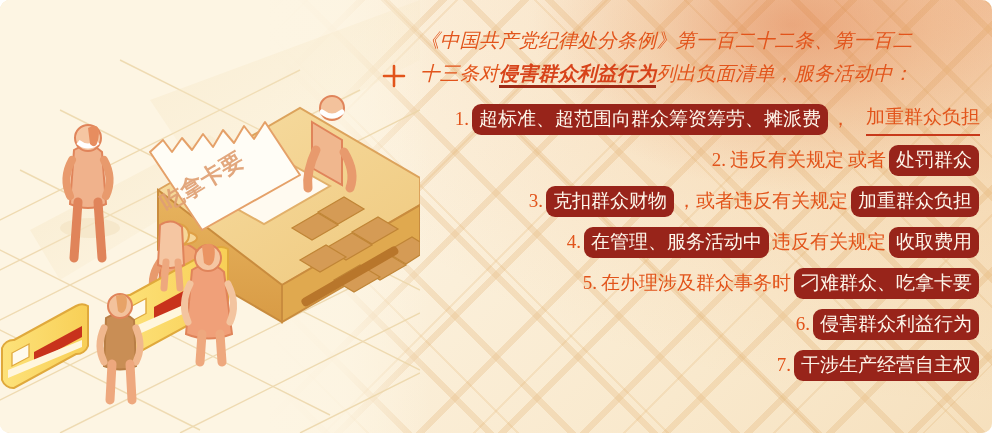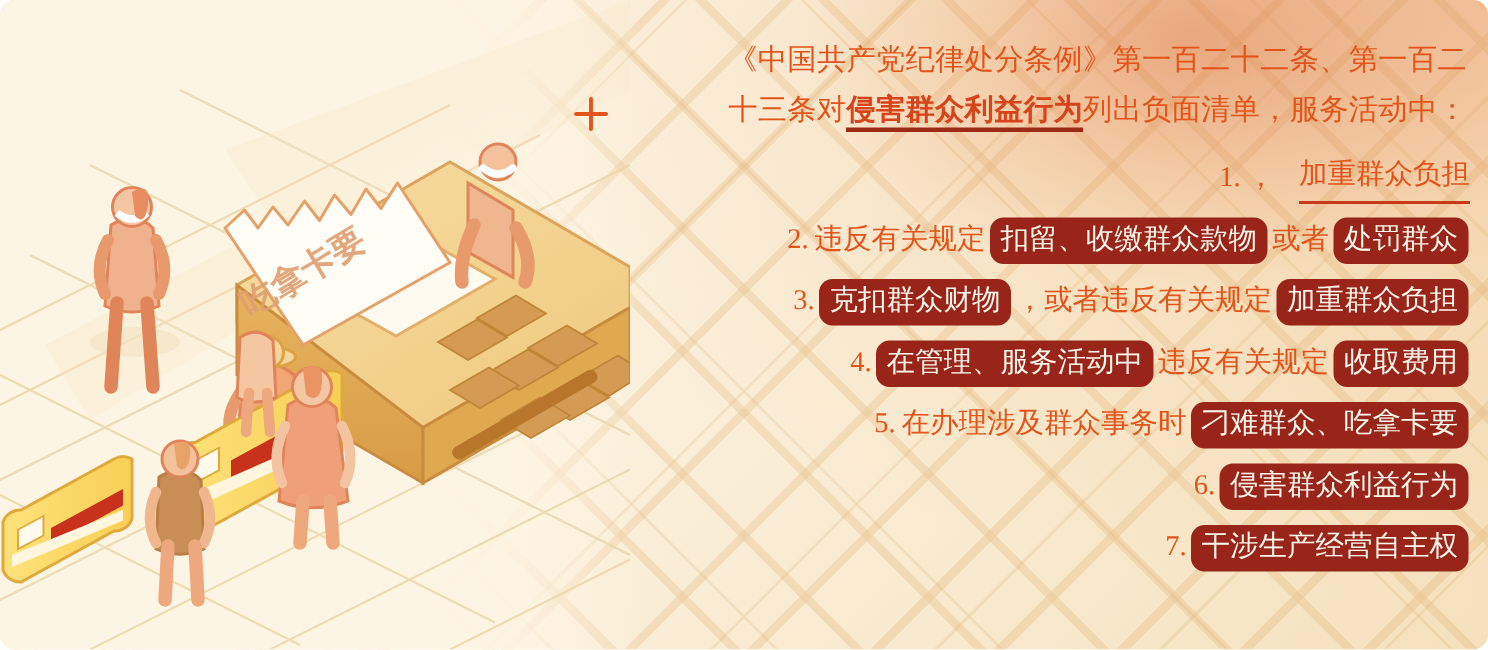--- a/index.html
+++ b/index.html
@@ -66,26 +66,26 @@
   .content {
     position: absolute;
     left: 410px; top: 0;
     width: 582px;
     height: 433px;
     padding: 24px 10px 10px 10px;
     box-sizing: border-box;
     color: #e2541b;
   }
   .heading {
-    text-align: right;
     font-size: 19.5px;
     line-height: 33px;
     color: #e2541b;
     letter-spacing: 0.2px;
     padding-right: 4px;
+    font-style: italic;
   }
   .heading .em {
     font-weight: bold;
     color: #d7431a;
     border-bottom: 3px solid #9d2a16;
     padding-bottom: 1px;
   }
 
   .list {
     margin-top: 10px;
@@ -288,27 +288,27 @@
   <div class="content">
 
     <div class="heading">
       <div>《中国共产党纪律处分条例》第一百二十二条、第一百二</div>
       <div><span>十三条对</span><span class="em">侵害群众利益行为</span><span>列出负面清单，服务活动中：</span></div>
     </div>
 
     <div class="list" id="list">
         <div class="list-item">
           <span class="idx">1.</span>
+          <span class="seg hl">超标准、超范围向群众筹资筹劳、摊派费</span>
           <span class="seg plain">，</span>
           <span class="seg ul">加重群众负担</span>
         </div>
         <div class="list-item">
           <span class="idx">2.</span>
           <span class="seg plain">违反有关规定</span>
-          <span class="seg hl">扣留、收缴群众款物</span>
           <span class="seg plain">或者</span>
           <span class="seg hl">处罚群众</span>
         </div>
         <div class="list-item">
           <span class="idx">3.</span>
           <span class="seg hl">克扣群众财物</span>
           <span class="seg plain">，或者违反有关规定</span>
           <span class="seg hl">加重群众负担</span>
         </div>
         <div class="list-item">

